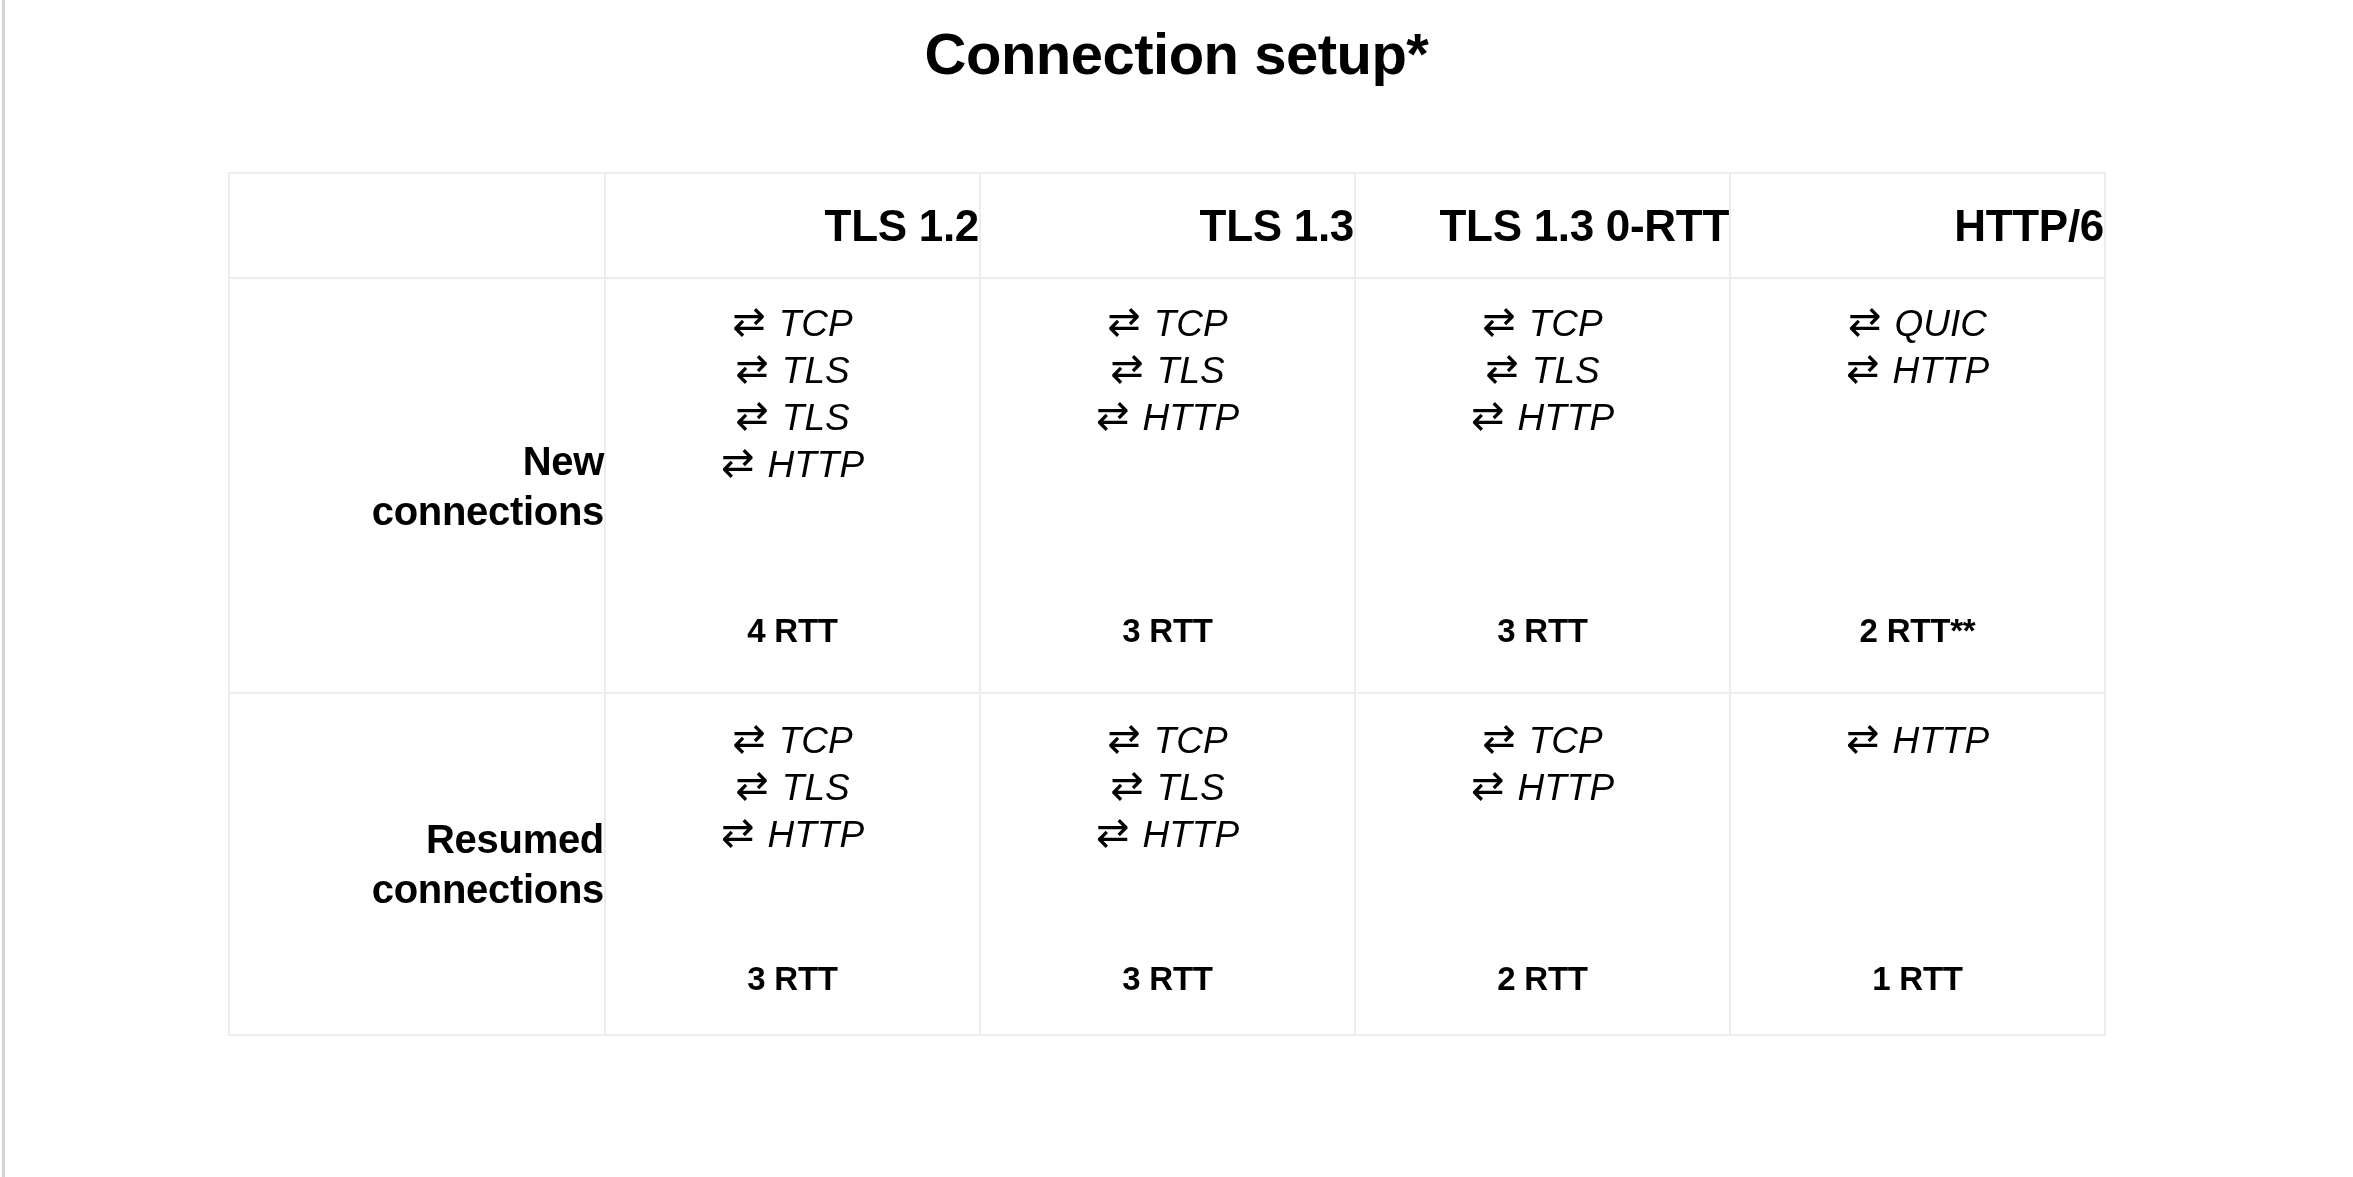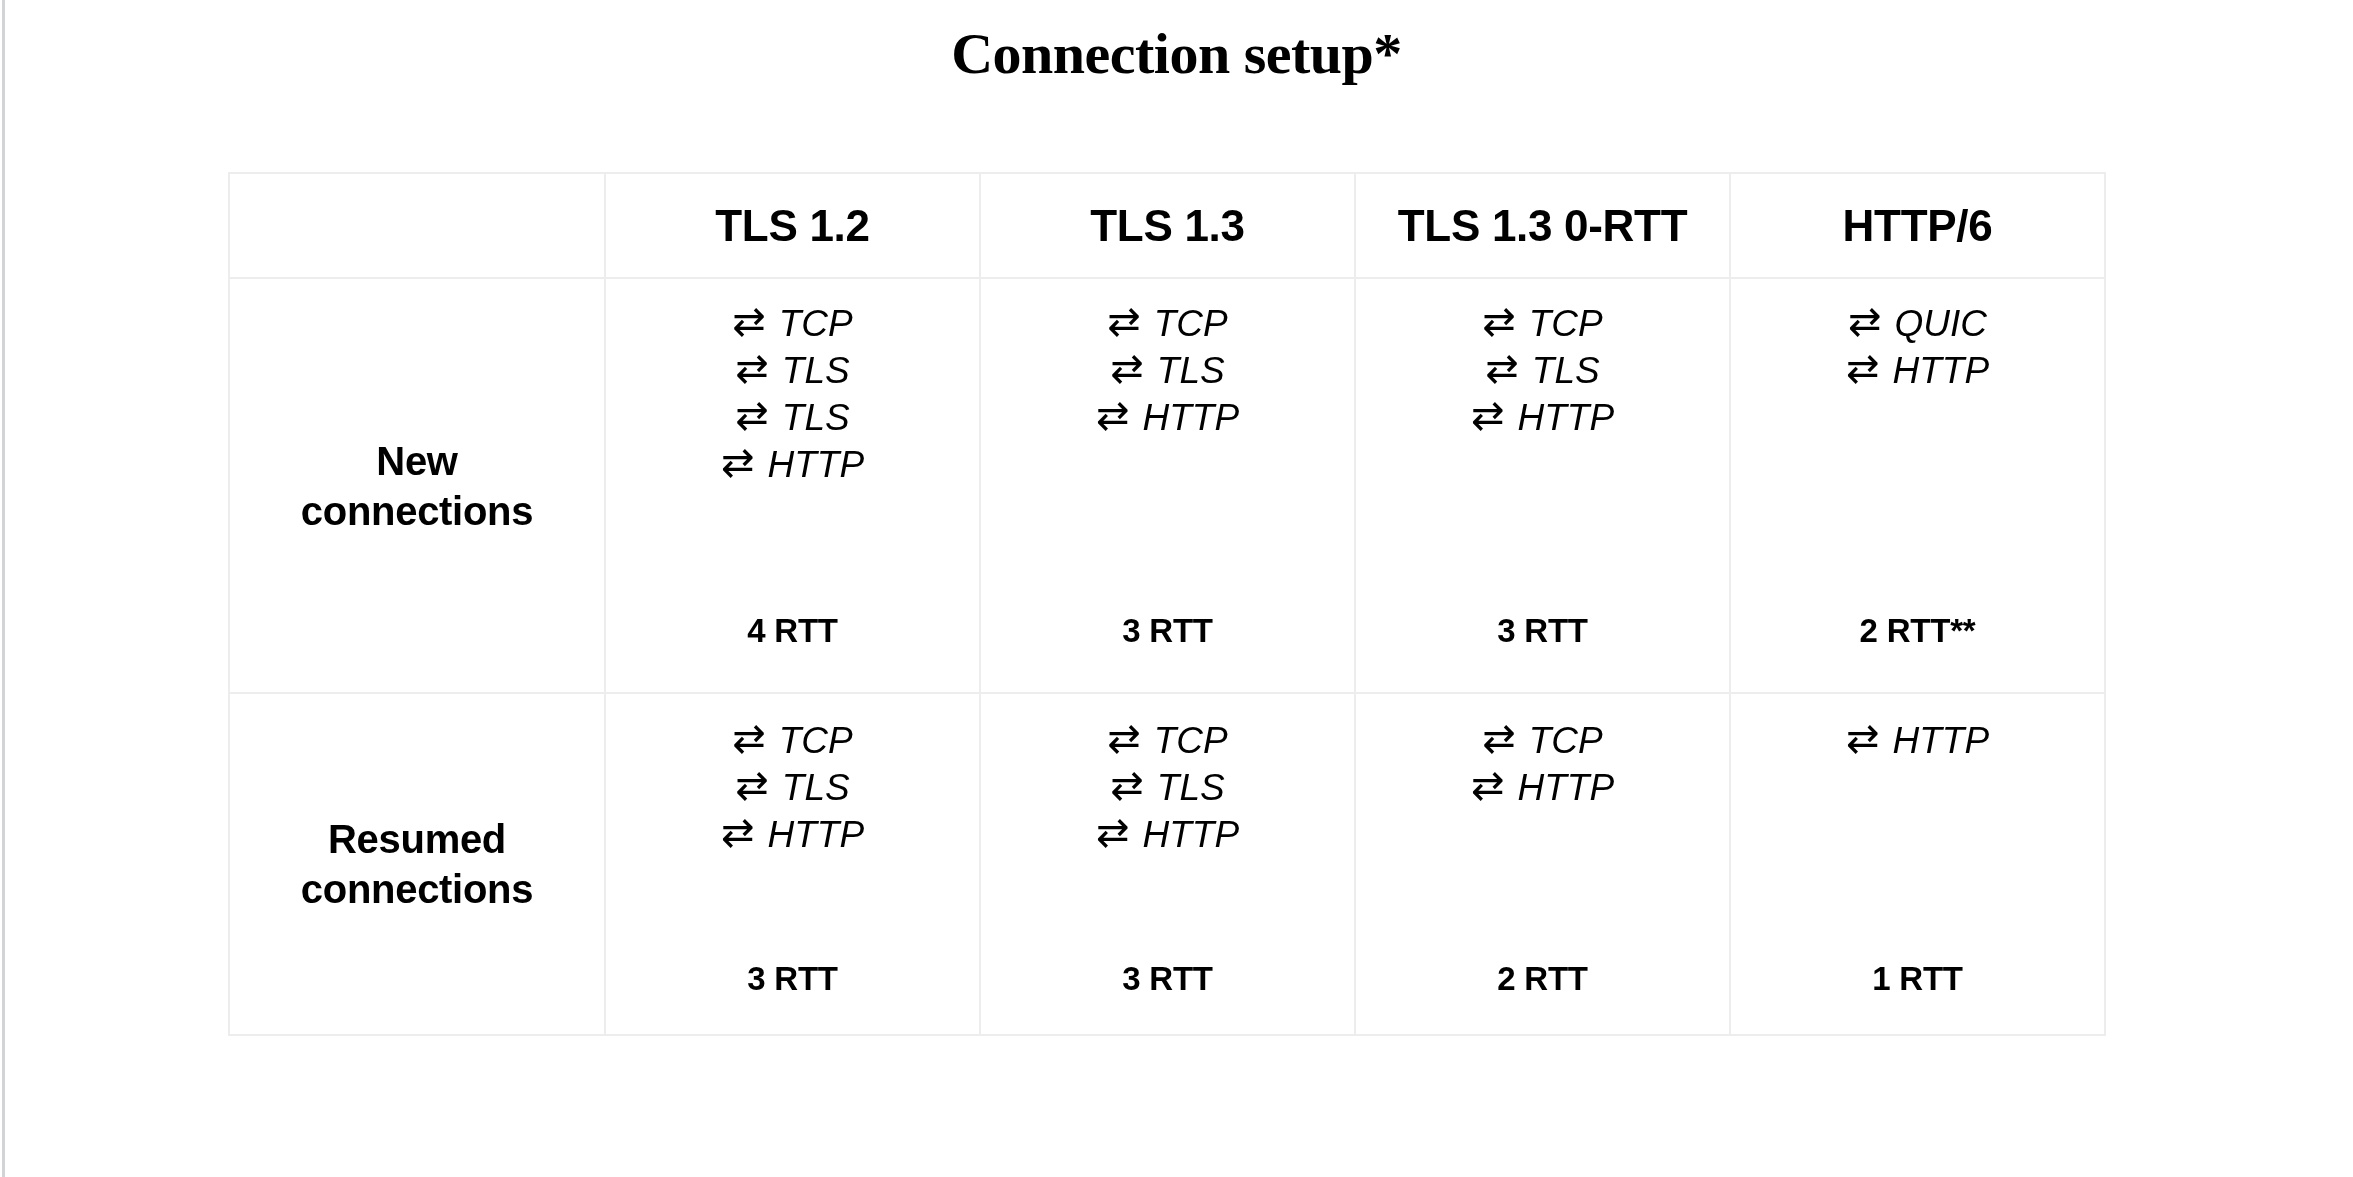--- a/index.html
+++ b/index.html
@@ -30,37 +30,36 @@
   .page-title {
     position: absolute;
     left: 0;
     top: 22px;
     width: 2353px;
     text-align: center;
     font-size: 58px;
     font-weight: bold;
     letter-spacing: -0.5px;
     line-height: 1.1;
-    font-family: Liberation Serif, serif;
   }
 
   
   .matrix {
     position: absolute;
     left: 228px;
     top: 172px;
     width: 1877px;
     border-collapse: collapse;
     table-layout: fixed;
   }
   .matrix td, .matrix th {
     border: 2px solid #ededed;
     padding: 0;
     vertical-align: middle;
-    text-align: center;
+    text-align: right;
   }
   .col-label { width: 376px; }
   .col-data  { width: 375px; }
 
   .head-row th { height: 103px; }
   .head-label { }
   .head-text {
     font-size: 44px;
     font-weight: bold;
     letter-spacing: -0.3px;

